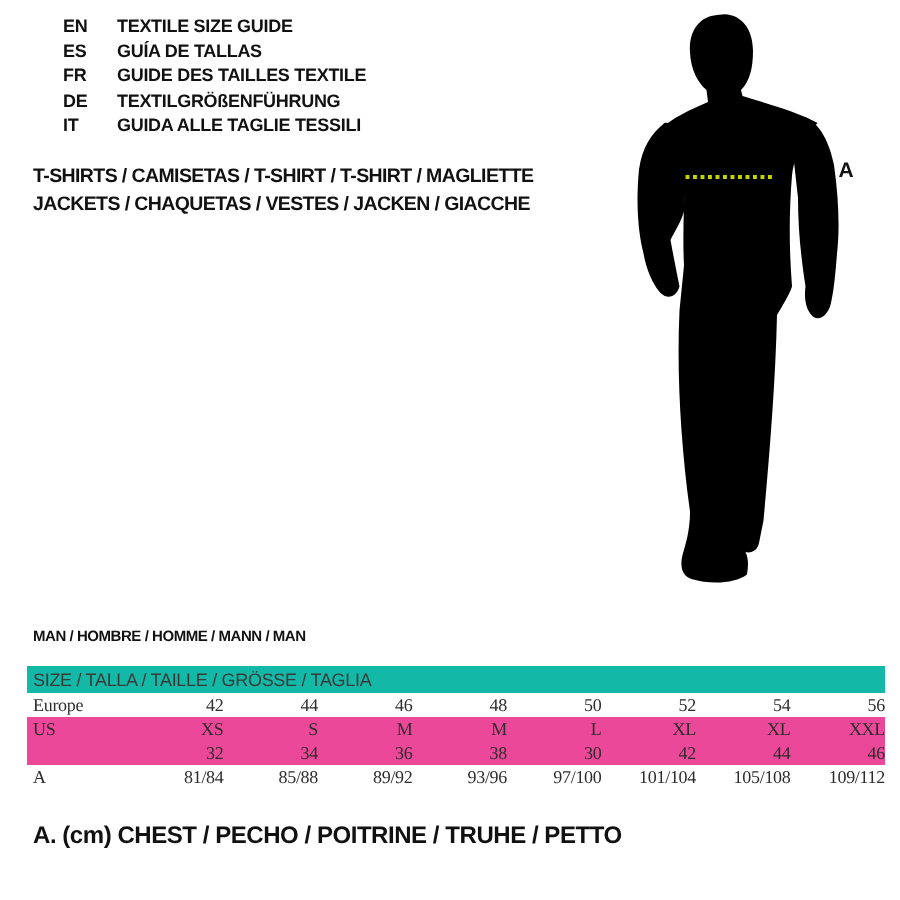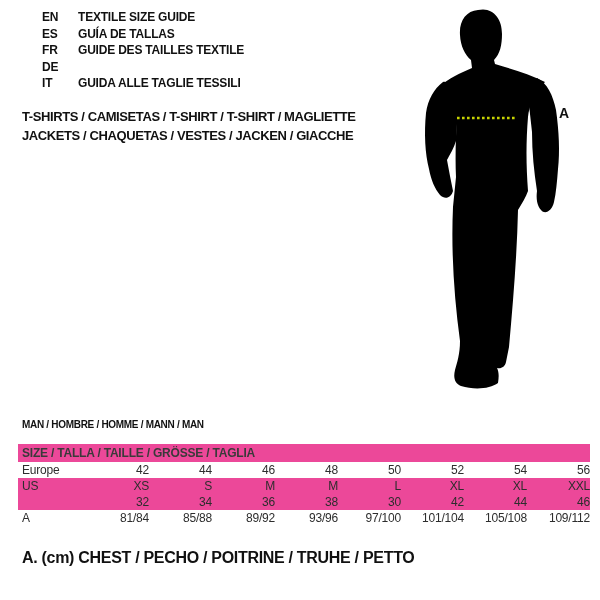--- a/index.html
+++ b/index.html
@@ -24,22 +24,22 @@
 
   
   .figure-svg { position: absolute; left: 410px; top: 5px; }
   .measure-label { position: absolute; left: 559px; top: 105px; font-size: 14px; font-weight: bold; }
 
   
   .section-title { position: absolute; left: 22px; top: 419px; font-size: 10px; font-weight: bold; letter-spacing: -0.3px; }
 
   
   .size-table { position: absolute; left: 18px; top: 444px; width: 572px; font-size: 12px; letter-spacing: -0.2px; }
-  .t-header { height: 18px; line-height: 18px; background: #ec4899; padding-left: 4px; color: #3a3a3a; font-weight: bold; }
-  .t-row { display: flex; height: 16px; line-height: 16px; color: #2d2d2d; }
+  .t-header { height: 18px; line-height: 18px; background: #14b8a6; padding-left: 4px; color: #3a3a3a; }
+  .t-row { display: flex; height: 16px; line-height: 16px; color: #2d2d2d; font-family: Liberation Serif, serif; }
   .t-row.shaded { background: #ec4899; }
   .t-label { width: 68px; padding-left: 4px; box-sizing: border-box; }
   .t-cell { width: 63px; text-align: right; }
 
   
   .footnote { position: absolute; left: 22px; top: 549px; font-size: 16px; font-weight: bold; letter-spacing: -0.3px; }
 </style>
 </head>
 <body>
 
@@ -53,20 +53,21 @@
     <div class="lang-row">
       <span class="lang-code">ES</span>
       <span class="lang-label">GUÍA DE TALLAS</span>
     </div>
     <div class="lang-row">
       <span class="lang-code">FR</span>
       <span class="lang-label">GUIDE DES TAILLES TEXTILE</span>
     </div>
     <div class="lang-row">
       <span class="lang-code">DE</span>
+      <span class="lang-label">TEXTILGRÖßENFÜHRUNG</span>
     </div>
     <div class="lang-row">
       <span class="lang-code">IT</span>
       <span class="lang-label">GUIDA ALLE TAGLIE TESSILI</span>
     </div>
   </div>
 
   <div class="garment-block">
     <div>T-SHIRTS / CAMISETAS / T-SHIRT / T-SHIRT / MAGLIETTE</div>
     <div>JACKETS / CHAQUETAS / VESTES / JACKEN / GIACCHE</div>

